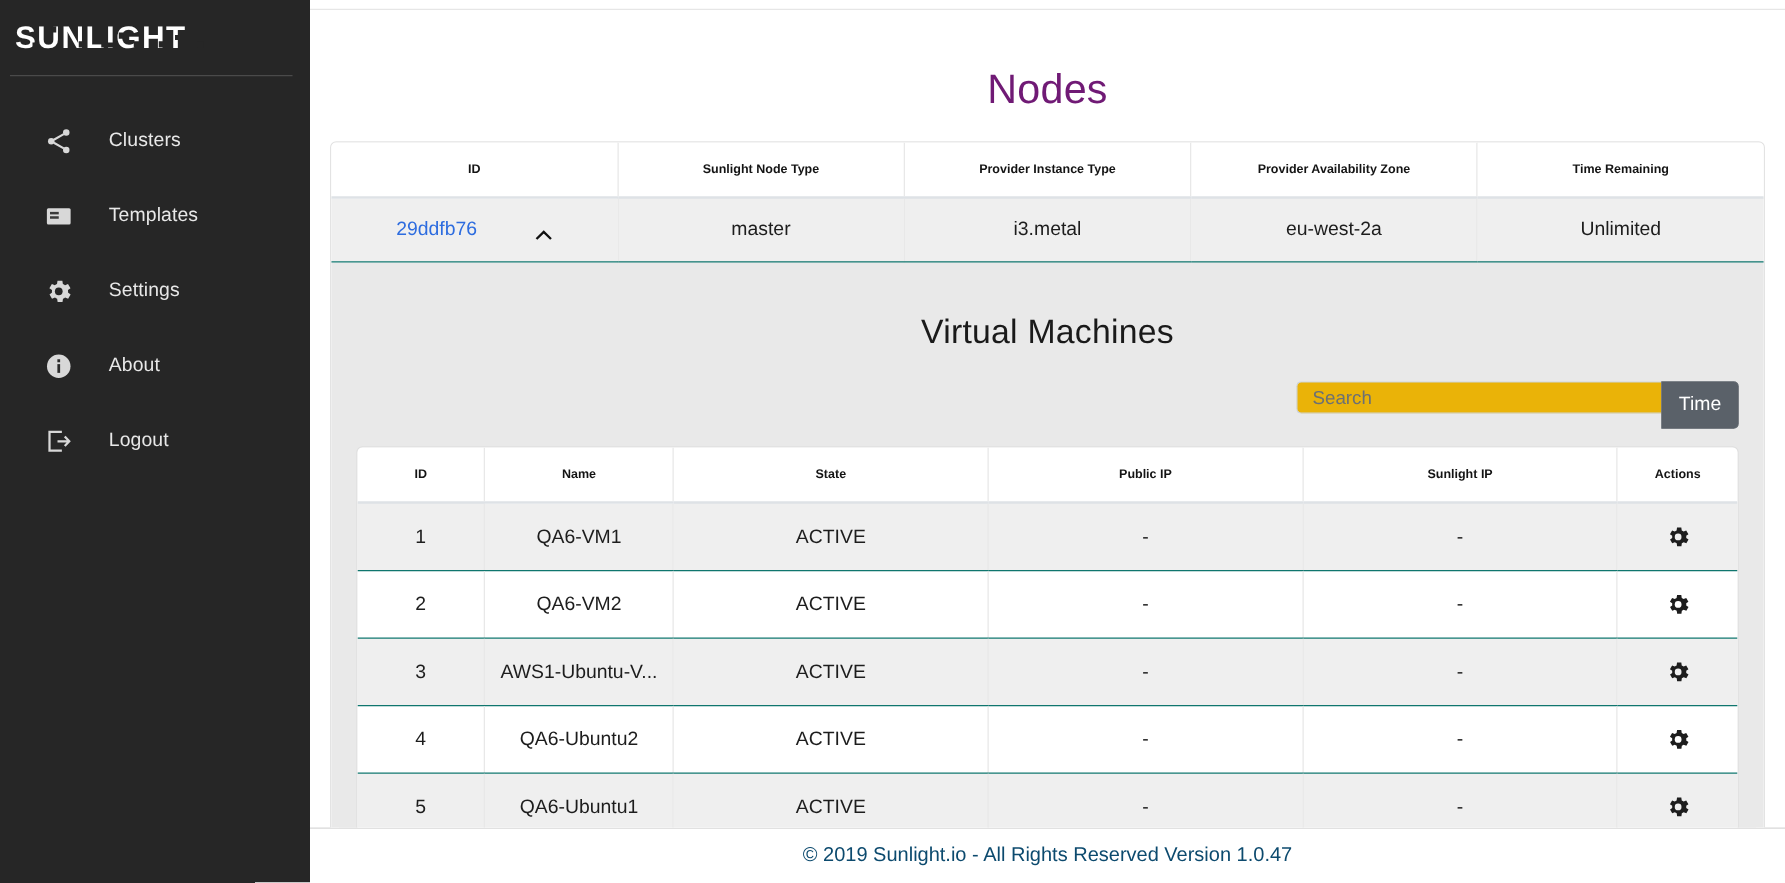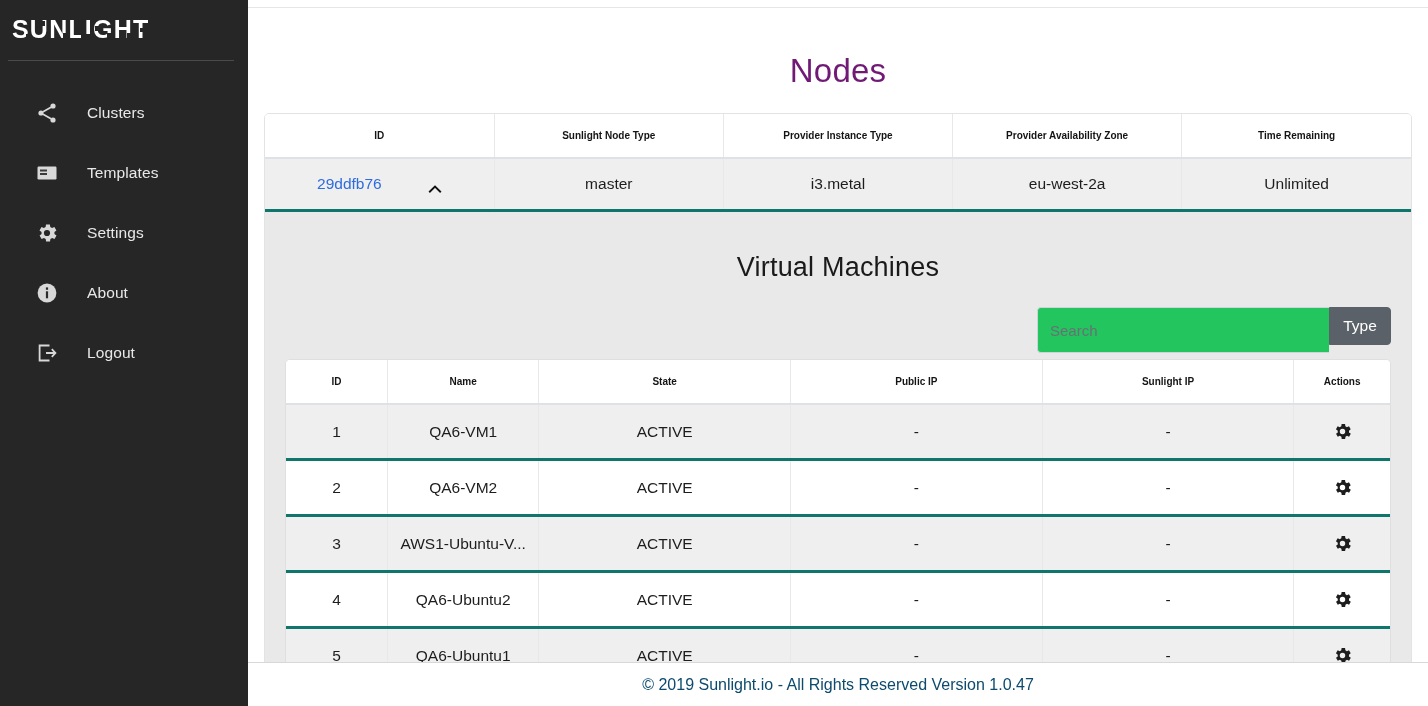--- a/index.html
+++ b/index.html
@@ -130,21 +130,21 @@
     border-bottom: 2px solid #dee2e6;
   }
   table.tbl th:last-child { border-right: none; }
 
   table.tbl td {
     font-size: 15.5px;
     color: #1d1d1d;
     text-align: center;
     padding: 16px 6px;
     border-right: 1px solid #e8e8e8;
-    border-bottom: 3px solid #0f766e;
+    border-bottom: 1px solid #0f766e;
   }
   table.tbl td:last-child { border-right: none; }
 
   
   .nodes-tbl col.c1 { width: 20%; }
   .nodes-tbl col.c2 { width: 20%; }
   .nodes-tbl col.c3 { width: 20%; }
   .nodes-tbl col.c4 { width: 20%; }
   .nodes-tbl col.c5 { width: 20%; }
 
@@ -196,29 +196,29 @@
     justify-content: flex-end;
     padding: 0 0 14px 0;
   }
   .search-group {
     display: flex;
     width: 354px;
     height: 38px;
   }
   .search-input {
     flex: 1 1 auto;
-    height: 46px;
+    height: 26px;
     border: 1px solid #ced4da;
     border-right: none;
     border-radius: 4px 0 0 4px;
     padding: 0 12px;
     font-size: 15px;
     font-family: "Liberation Sans", sans-serif;
     color: #333;
-    background: #22c55e;
+    background: #eab308;
     outline: none;
   }
   .search-input::placeholder { color: #6b7075; }
   .clear-btn {
     width: 62px;
     height: 38px;
     background: #5a6169;
     color: #fff;
     border: 1px solid #5a6169;
     border-radius: 0 4px 4px 0;
@@ -405,21 +405,21 @@
 
             <tr class="detail-row">
               <td colspan="5">
                 <div class="detail-pane">
 
                   <h2 class="vm-title">Virtual Machines</h2>
 
                   <div class="search-row">
                     <div class="search-group">
                       <input class="search-input" type="text" placeholder="Search" style="">
-                      <button class="clear-btn">Type</button>
+                      <button class="clear-btn">Time</button>
                     </div>
                   </div>
 
                   <div class="vm-card">
                     <table class="tbl vm-tbl">
                       <colgroup>
                           <col class="v1">
                           <col class="v2">
                           <col class="v3">
                           <col class="v4">

